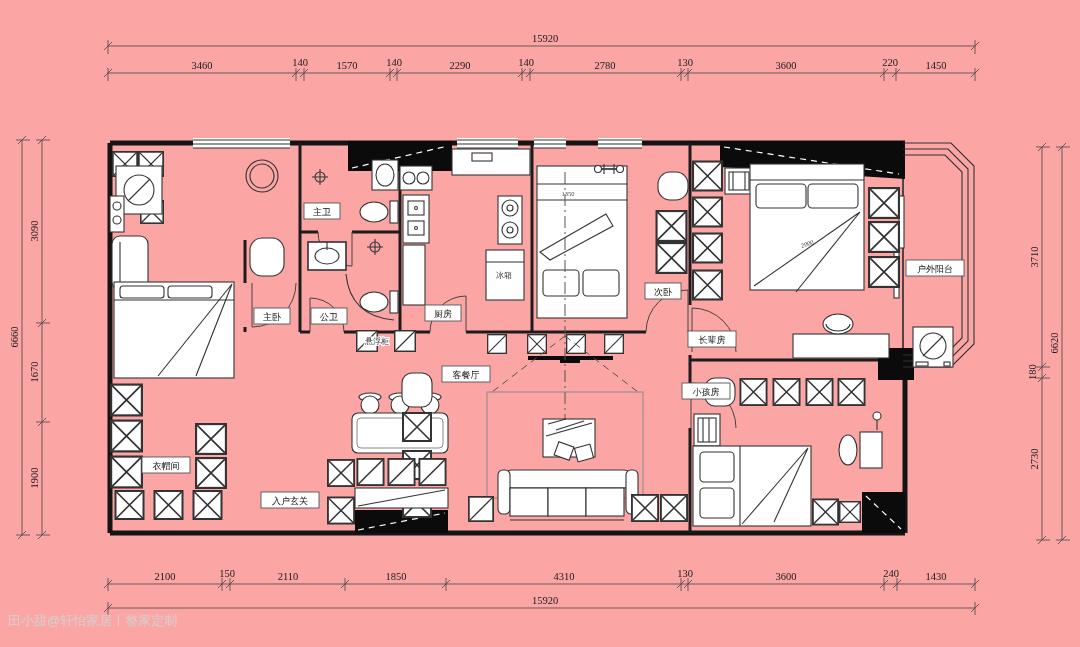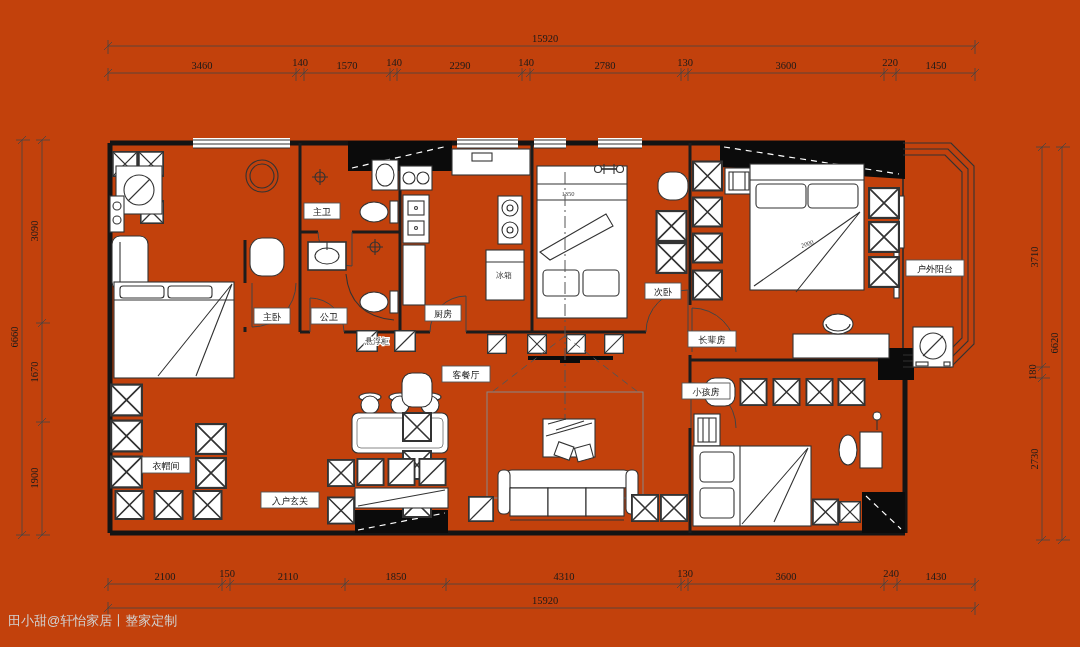--- a/index.html
+++ b/index.html
@@ -1,16 +1,16 @@
 <!DOCTYPE html>
 <html><head>
 <meta charset="utf-8">
 <style>
   html,body{margin:0;padding:0;background:#ffffff;}
-  .canvas{position:relative;width:1080px;height:647px;background:#c2410c;overflow:hidden;
+  .canvas{position:relative;width:1080px;height:647px;background:#fca5a5;overflow:hidden;
           font-family:"Liberation Sans",sans-serif;text-align:center;}
   svg{display:block;}
   .dn{font:10.5px "Liberation Serif",serif;fill:#1a1a1a;text-anchor:middle;}
   .rl{font:9px "Liberation Sans",sans-serif;fill:#111;text-anchor:middle;}
   .rs{font:8px "Liberation Sans",sans-serif;fill:#333;text-anchor:middle;}
   .tn{font:6.5px "Liberation Serif",serif;fill:#444;text-anchor:middle;}
   .halo{paint-order:stroke;stroke:#ffffff;stroke-width:2.2;}
   .wm{font:13px "Liberation Sans",sans-serif;fill:#d2d2d2;}
   .lbx{fill:#fff;stroke:#555;stroke-width:0.9;}
   .wo{stroke:#141414;stroke-width:5;fill:none;}

